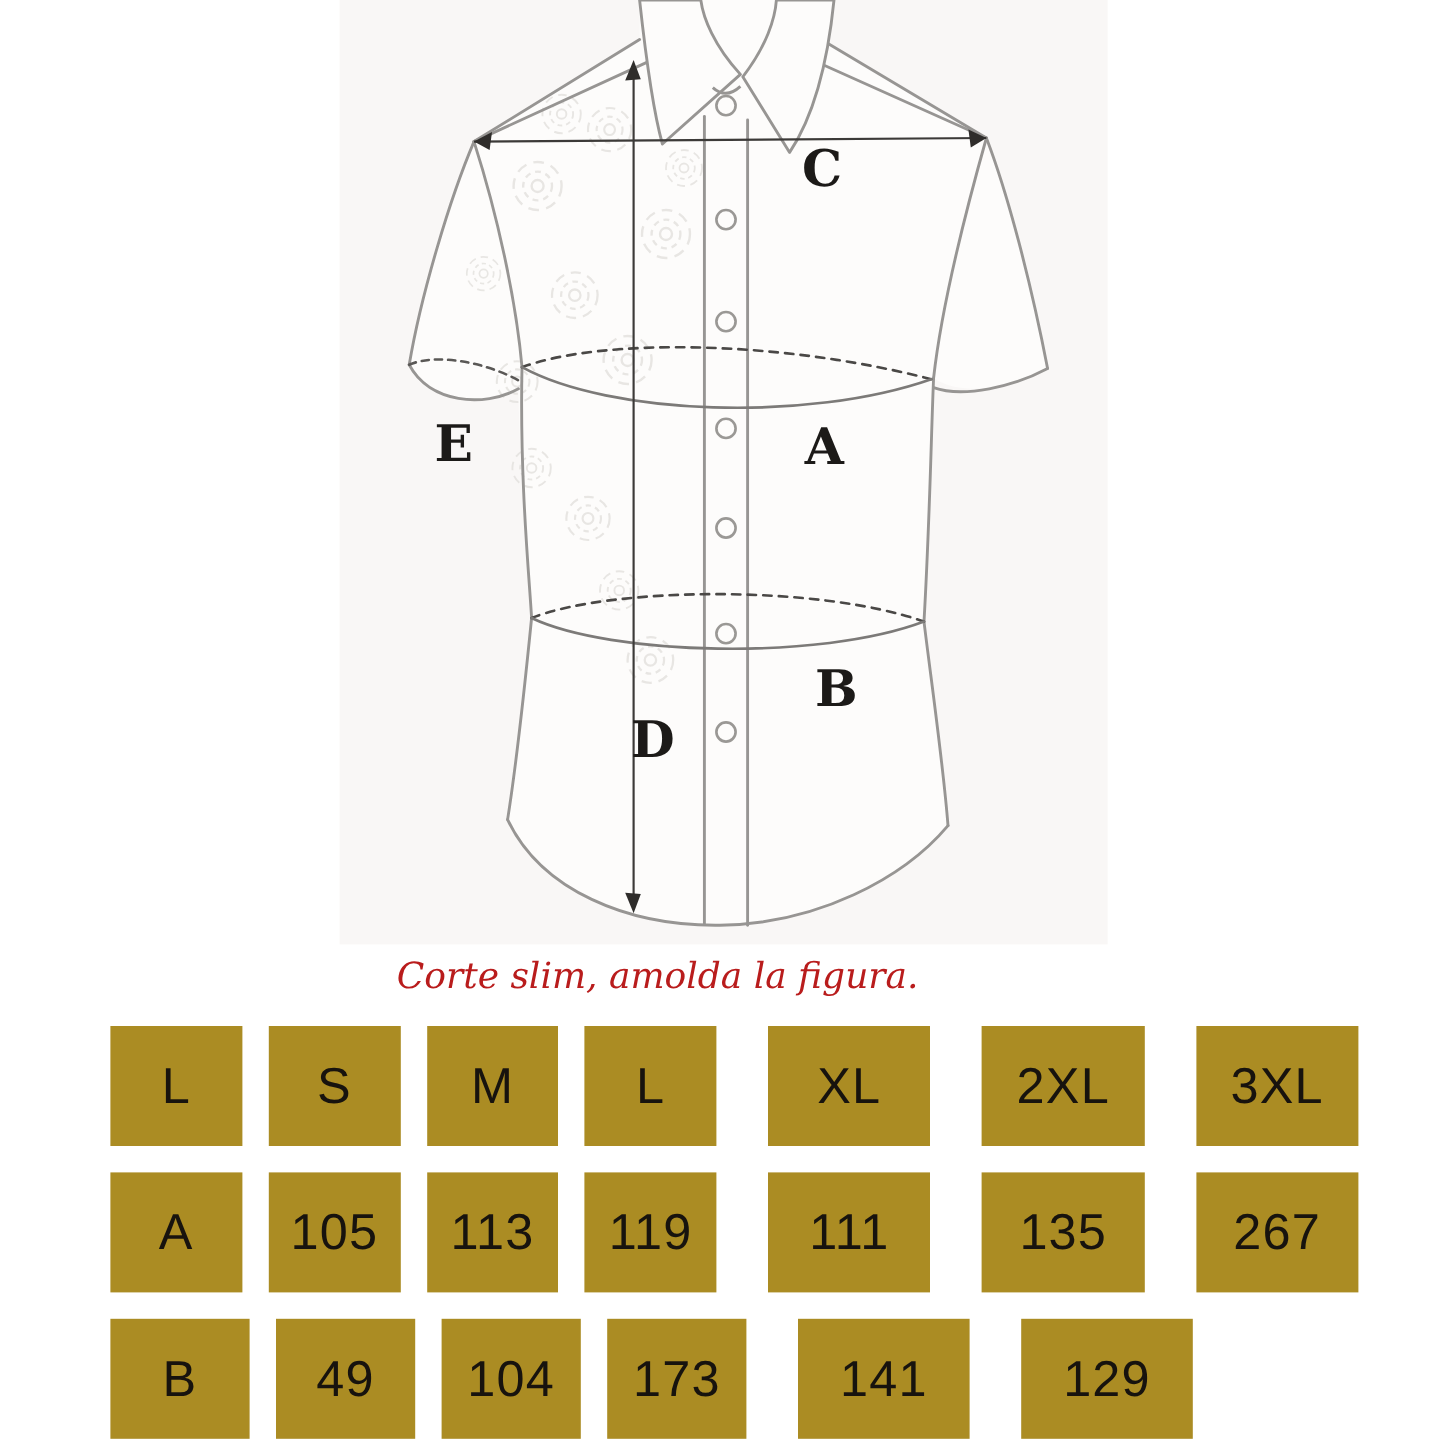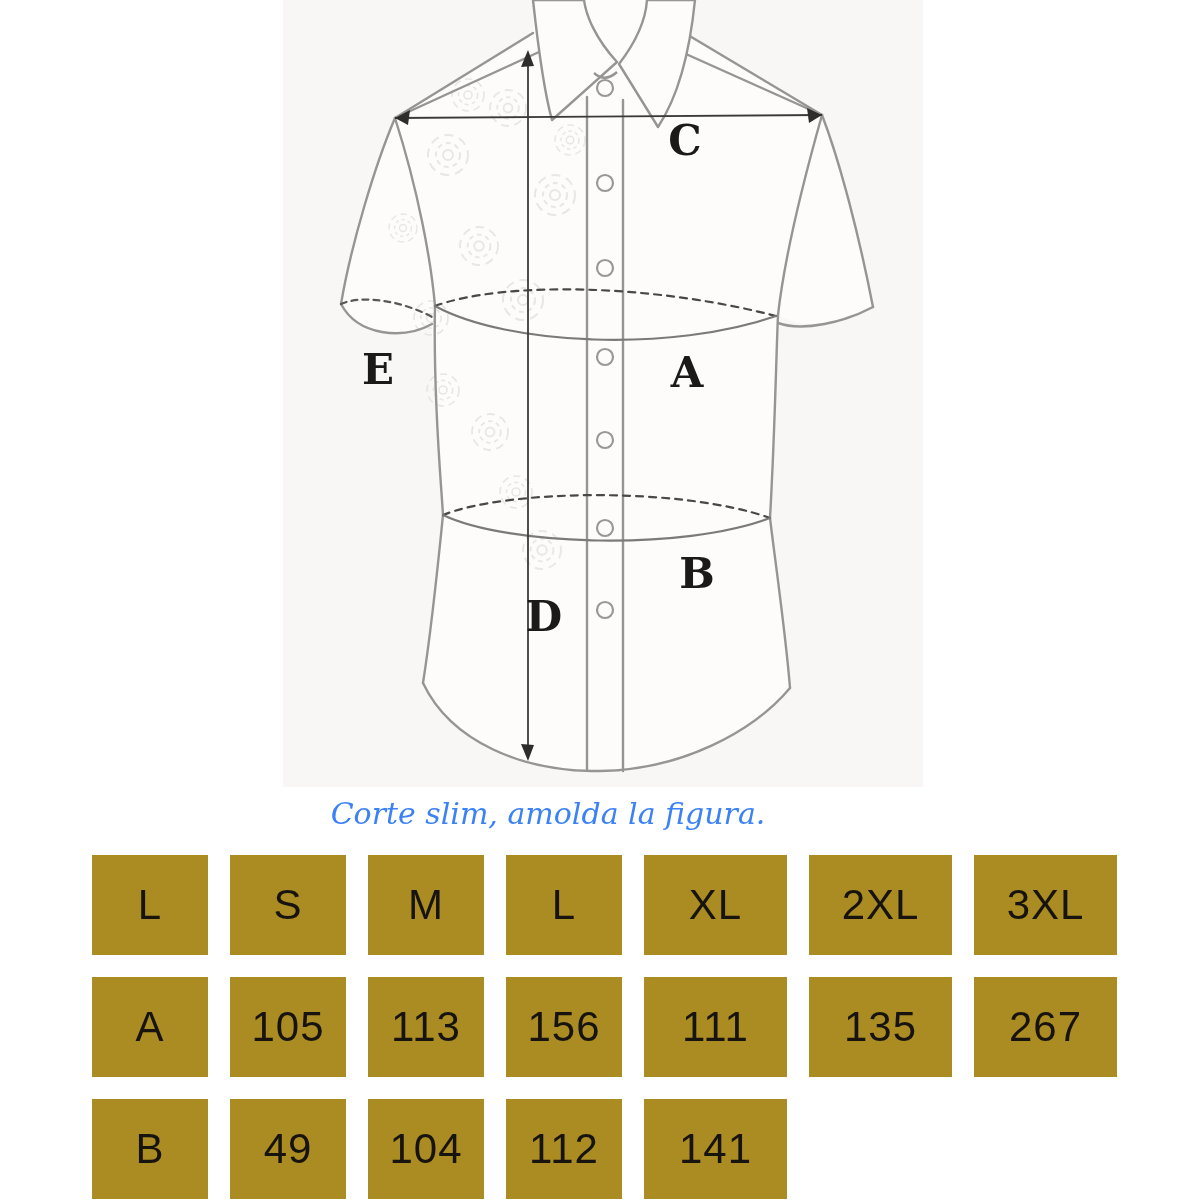--- a/index.html
+++ b/index.html
@@ -20,32 +20,32 @@
   }
   .lbl-c{left:402px;top:141px;}
   .lbl-a{left:404px;top:373px;}
   .lbl-b{left:414px;top:574px;}
   .lbl-d{left:261px;top:617px;}
   .lbl-e{left:95px;top:370px;}
   
   .caption{
     position:absolute;left:0;top:796px;width:1096px;text-align:center;
     font-family:"DejaVu Serif","Liberation Serif",serif;
-    font-style:italic;font-size:30px;color:#3b82f6;
+    font-style:italic;font-size:30px;color:#b91c1c;
   }
   
   .size-table{position:absolute;left:92px;top:855px;width:1040px;}
   .trow{display:flex;gap:22px;margin-bottom:22px;}
   .cell{
     height:100px;display:flex;align-items:center;justify-content:center;
     background:#ab8c23;color:#17130e;font-size:42px;
     font-family:"Liberation Sans",sans-serif;letter-spacing:1px;
   }
   .w-s{width:116px;}
-  .w-l{width:143px;}
+  .w-l{width:143px;margin-left:21px;}
 </style>
 </head>
 <body>
 
 <div class="canvas">
 
   <div class="scan">
     <svg width="640" height="787" viewBox="0 0 640 787">
       <defs>
         <g id="ros" fill="none" stroke="#e3e1de" stroke-width="2">
@@ -144,27 +144,28 @@
       <div class="cell w-s">M</div>
       <div class="cell w-s">L</div>
       <div class="cell w-l">XL</div>
       <div class="cell w-l">2XL</div>
       <div class="cell w-l">3XL</div>
     </div>
     <div class="trow">
       <div class="cell w-s">A</div>
       <div class="cell w-s">105</div>
       <div class="cell w-s">113</div>
-      <div class="cell w-s">156</div>
+      <div class="cell w-s">119</div>
       <div class="cell w-l">111</div>
       <div class="cell w-l">135</div>
       <div class="cell w-l">267</div>
     </div>
     <div class="trow">
       <div class="cell w-s">B</div>
       <div class="cell w-s">49</div>
       <div class="cell w-s">104</div>
-      <div class="cell w-s">112</div>
+      <div class="cell w-s">173</div>
       <div class="cell w-l">141</div>
+      <div class="cell w-l">129</div>
     </div>
   </div>
 
 </div>
 
 </body></html>

